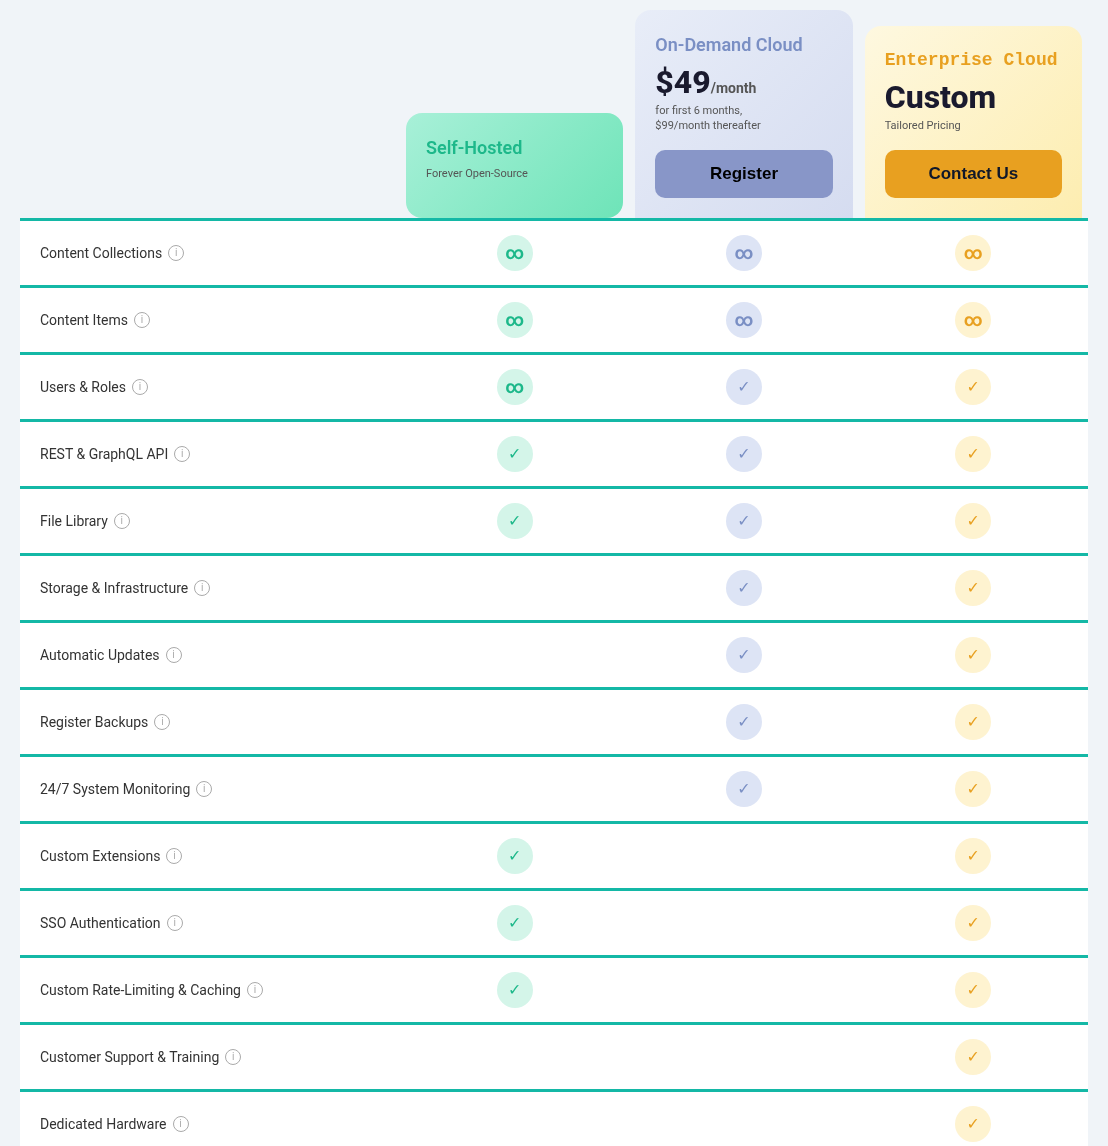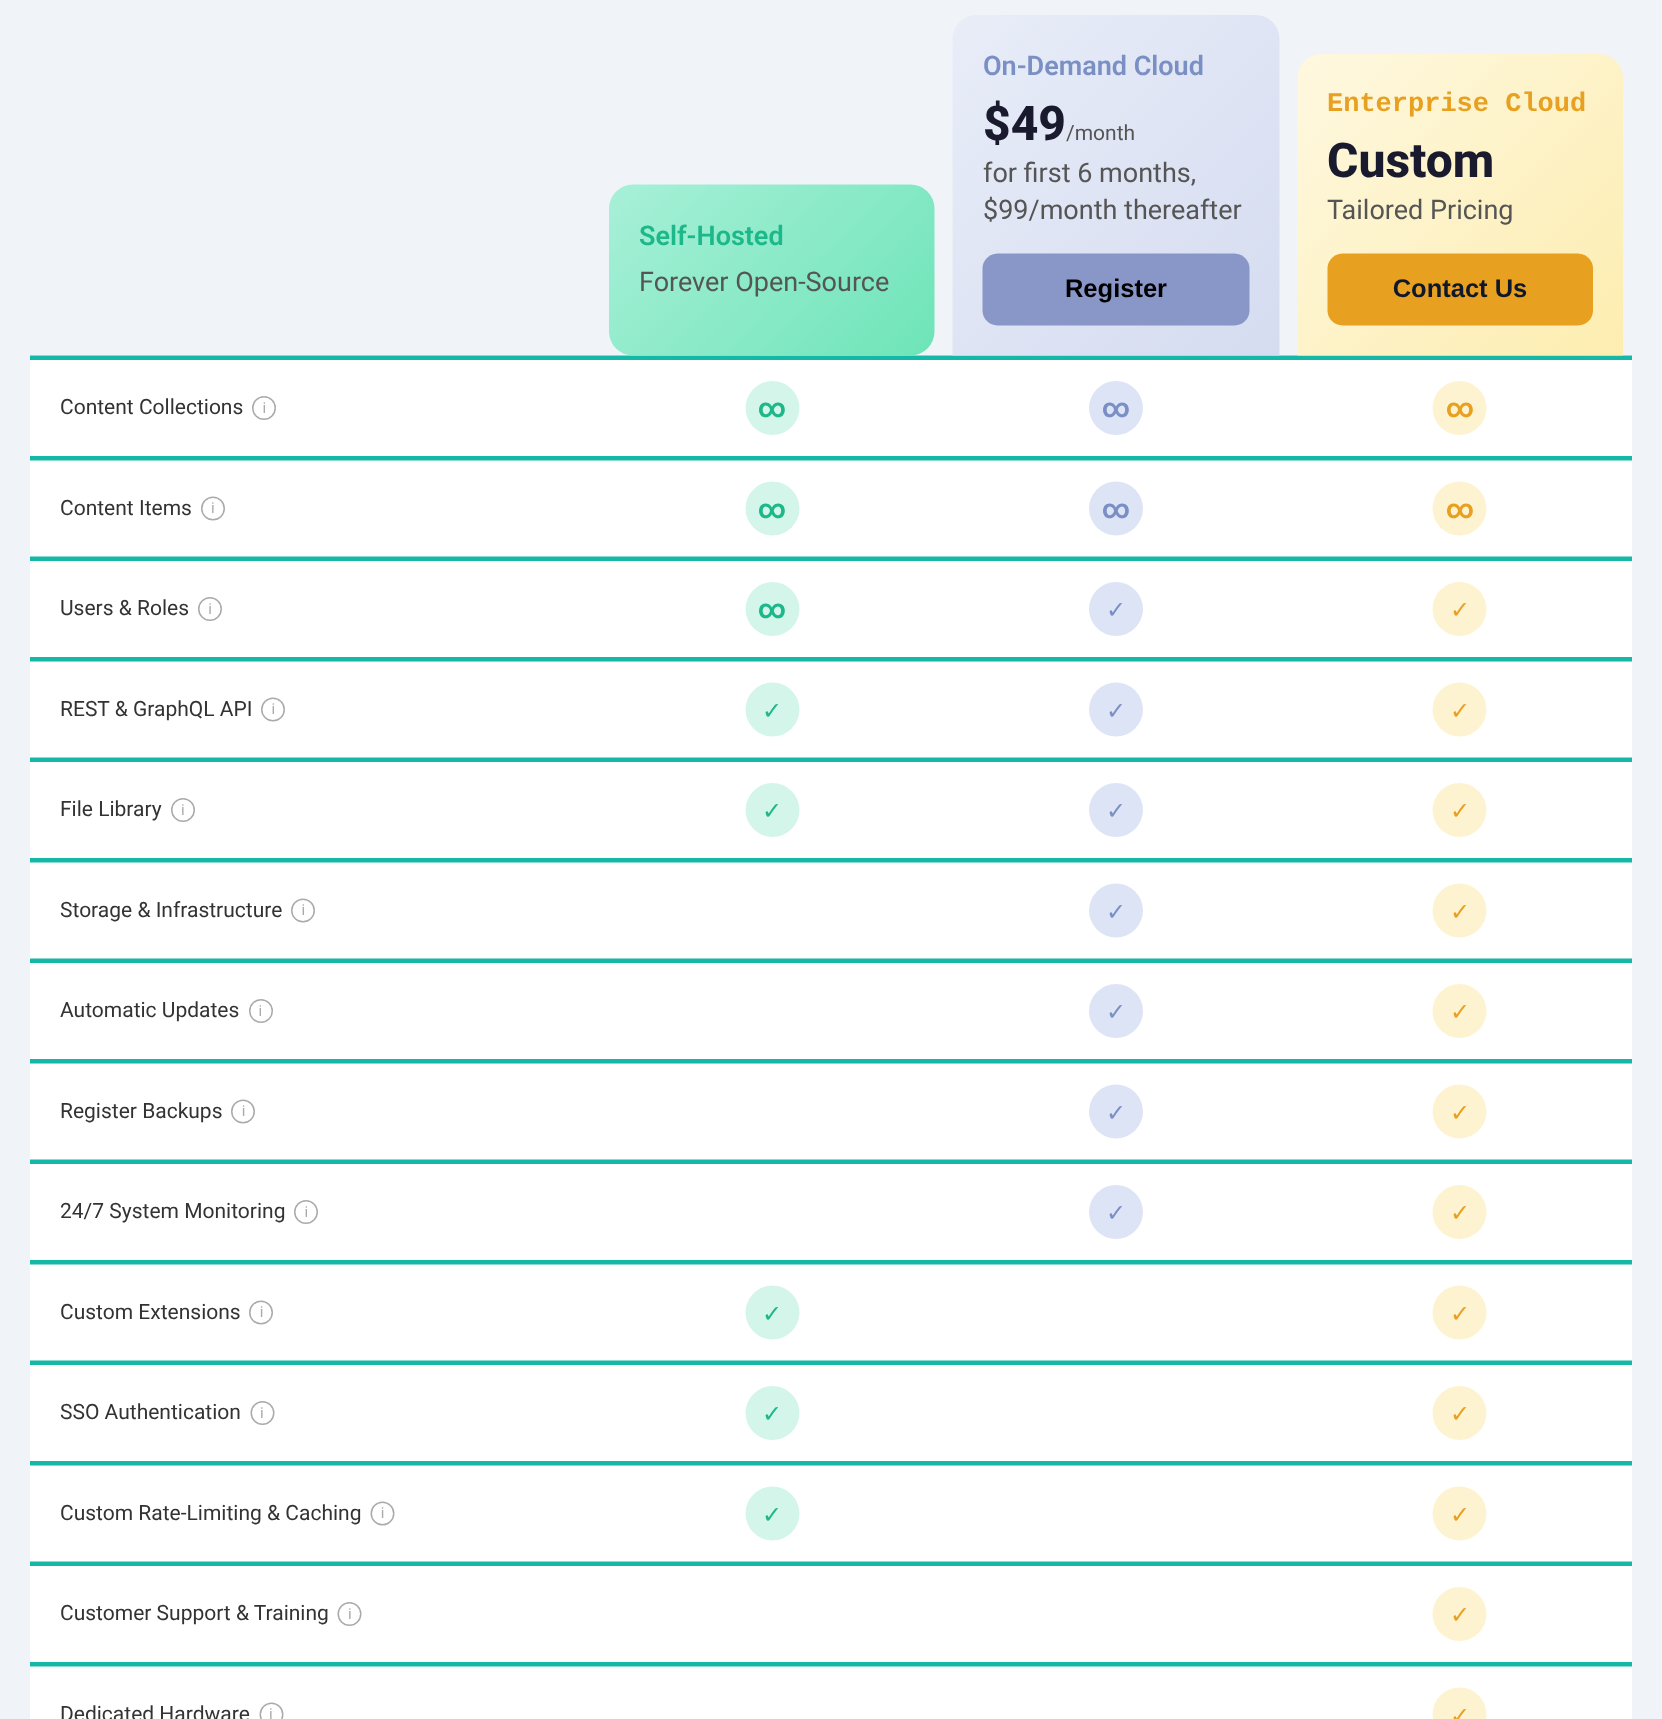--- a/index.html
+++ b/index.html
@@ -40,27 +40,27 @@
 
     .plan-price {
       font-size: 32px;
       font-weight: 800;
       color: #1a1a2e;
       margin-bottom: 2px;
     }
 
     .plan-price .per-month {
       font-size: 14px;
-      font-weight: 400;
+      font-weight: 700;
       color: #555;
       margin-top: 24px;
     }
 
     .plan-subtitle {
-      font-size: 18px;
+      font-size: 11px;
       color: #555;
       margin-bottom: 16px;
       line-height: 1.4;
     }
 
     .plan-btn {
       display: block;
       width: 100%;
       padding: 14px 20px;
       border-radius: 10px;

